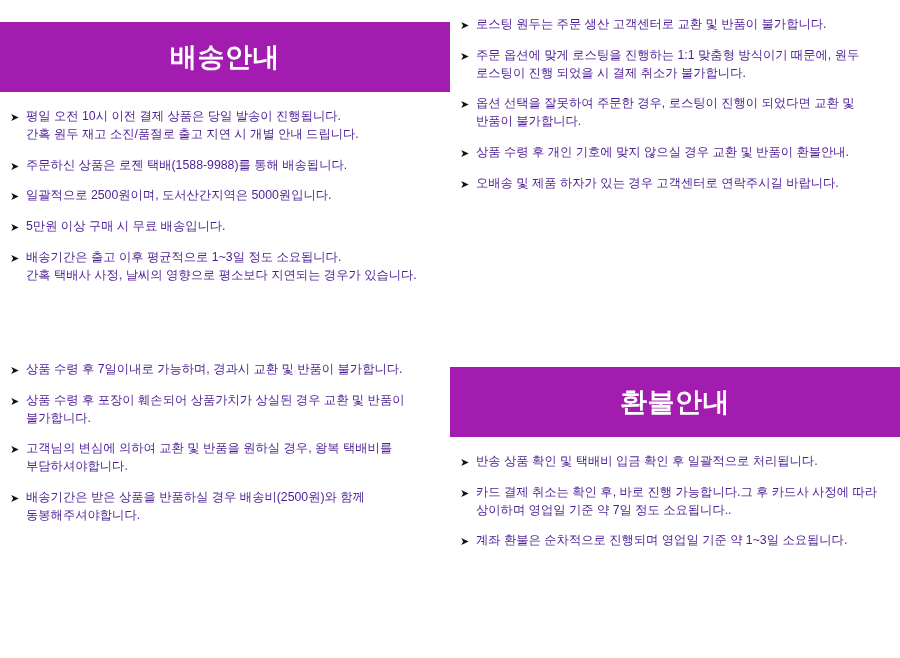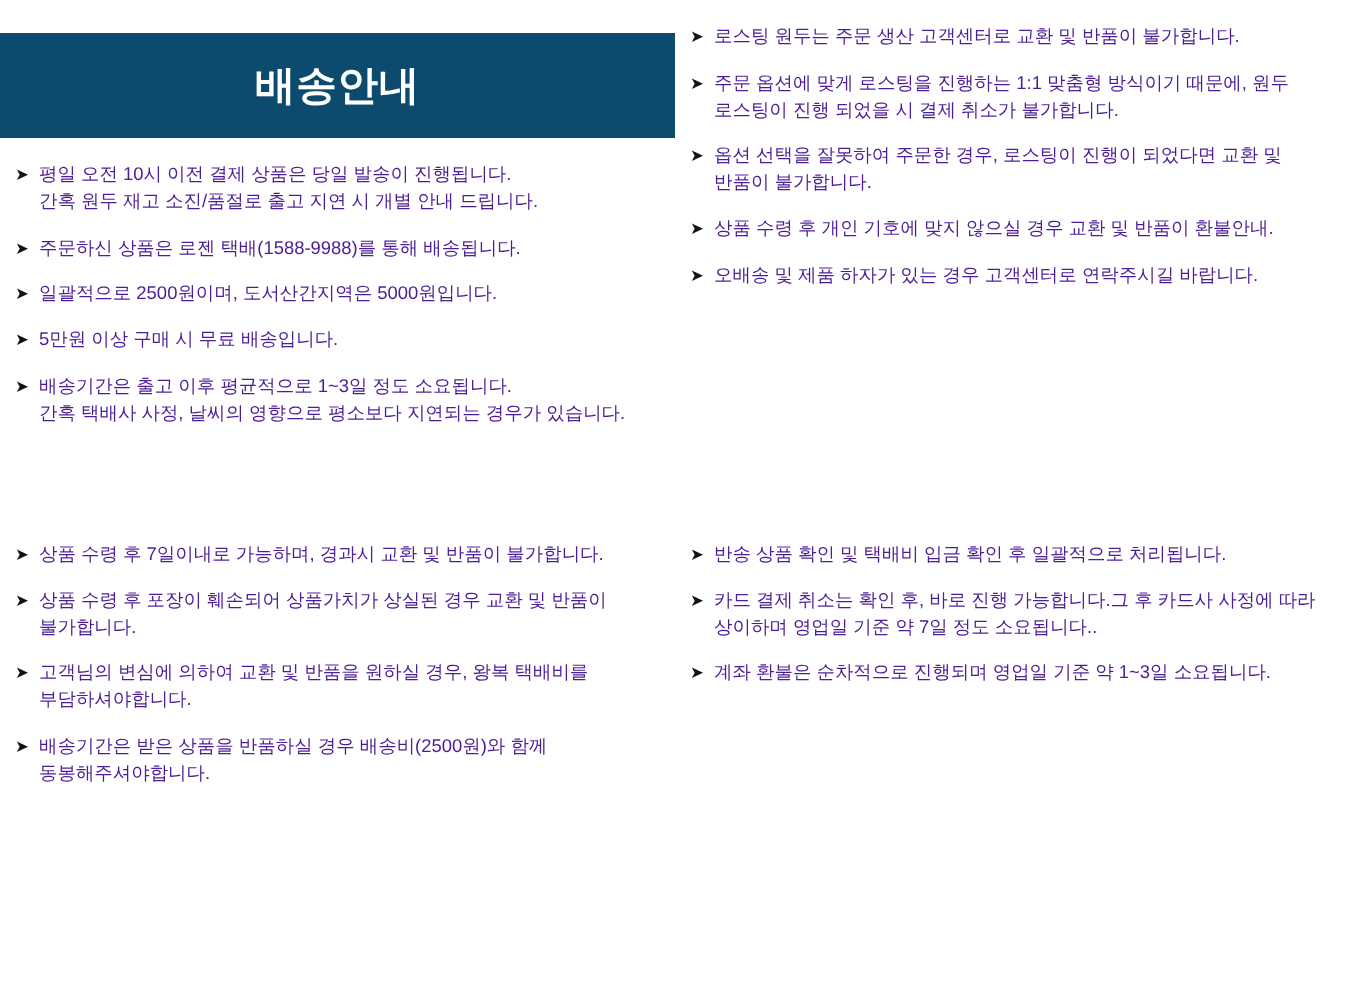--- a/index.html
+++ b/index.html
@@ -29,21 +29,21 @@
   }
   .panel {
     box-sizing: border-box;
     padding: 0;
   }
   .panel-inner {
     width: 450px;
     box-sizing: border-box;
   }
   .banner {
-    background: #0c4a6e;
+    background: #a21caf;
     color: #ffffff;
     height: 70px;
     display: flex;
     align-items: center;
     justify-content: center;
     box-sizing: border-box;
   }
   .banner-title {
     font-size: 27px;
     font-weight: bold;
@@ -166,20 +166,23 @@
           <div class="item">
             <span class="bullet">➤</span>
             <span class="item-text">배송기간은 받은 상품을 반품하실 경우 배송비(2500원)와 함께 동봉해주셔야합니다.</span>
           </div>
         </div>
       </div>
     </section>
 
     <section class="panel p-botright">
       <div class="panel-inner">
+        <div class="banner">
+          <span class="banner-title">환불안내</span>
+        </div>
         <div class="items">
           <div class="item">
             <span class="bullet">➤</span>
             <span class="item-text">반송 상품 확인 및 택배비 입금 확인 후 일괄적으로 처리됩니다.</span>
           </div>
           <div class="item">
             <span class="bullet">➤</span>
             <span class="item-text">카드 결제 취소는 확인 후, 바로 진행 가능합니다.그 후 카드사 사정에 따라 상이하며 영업일 기준 약 7일 정도 소요됩니다..</span>
           </div>
           <div class="item">

